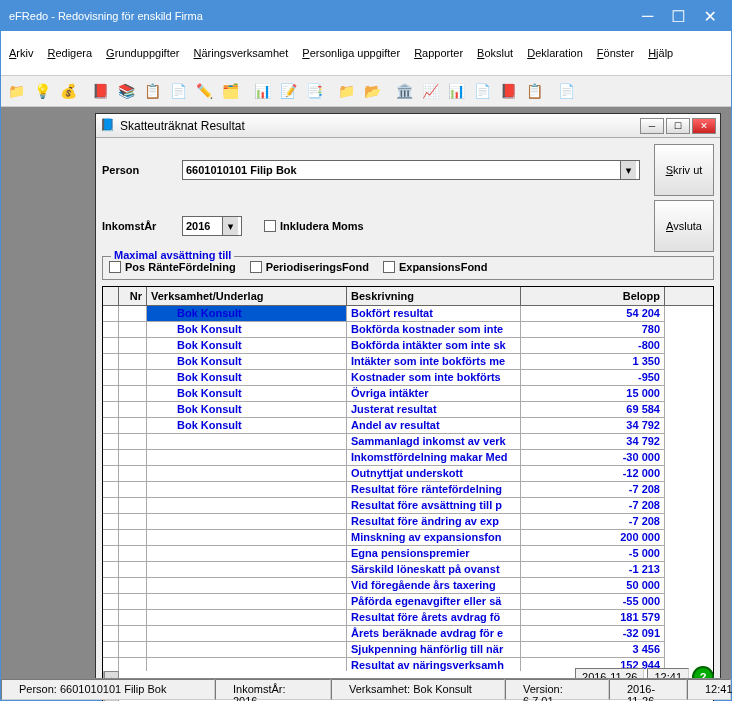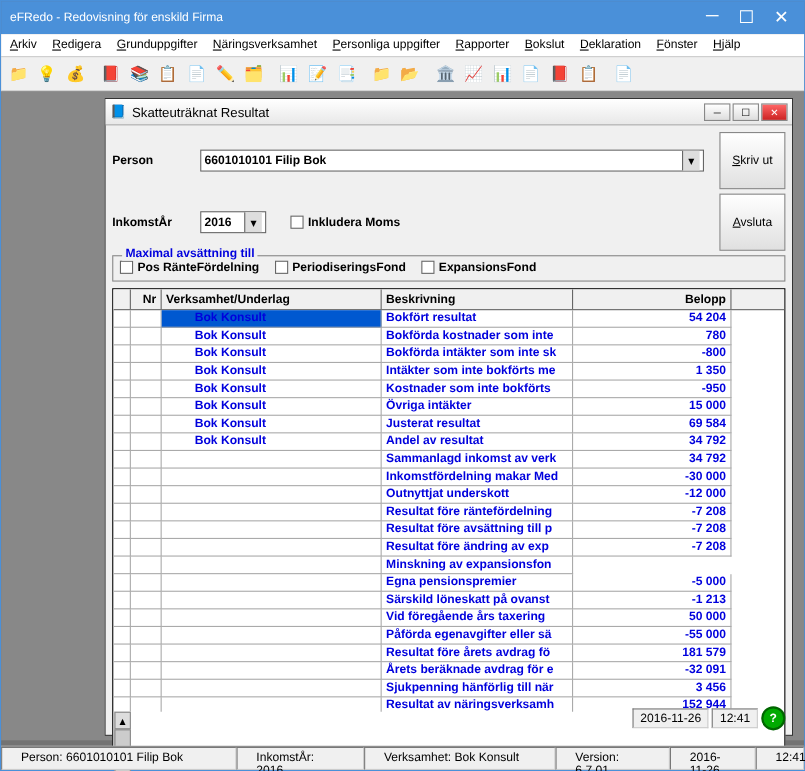--- a/index.html
+++ b/index.html
@@ -1,22 +1,22 @@
 <!DOCTYPE html>
 <html><head>
 <meta charset="utf-8">
 <style>
 * { box-sizing: border-box; font-family: Tahoma, Arial, sans-serif; font-size: 11px; }
 body { margin: 0; padding: 0; background: #fff; }
-.main-window { width: 732px; height: 701px; background: #737373; border: 1px solid #4a90d9; position: relative; }
+.main-window { width: 732px; height: 701px; background: #fdba74; border: 1px solid #4a90d9; position: relative; }
 .titlebar { background: #4a90d9; color: #fff; height: 30px; display: flex; align-items: center; padding: 0 8px; font-size: 12px; }
 .titlebar-text { flex: 1; }
 .titlebar-buttons { display: flex; gap: 18px; margin-right: 6px; }
 .titlebar-buttons span { cursor: pointer; font-size: 16px; }
-.menubar { background: #fff; padding: 4px 8px; display: flex; gap: 14px; font-size: 12px; }
+.menubar { background: #fff; padding: 16px 8px; display: flex; gap: 14px; font-size: 12px; }
 .menubar span { cursor: pointer; }
 .menubar span::first-letter { text-decoration: underline; }
 .toolbar { background: #f0f0f0; border-top: 1px solid #ccc; border-bottom: 1px solid #ccc; padding: 3px 4px; display: flex; gap: 2px; }
 .tb-btn { width: 24px; height: 24px; border: 1px solid transparent; display: flex; align-items: center; justify-content: center; cursor: pointer; font-size: 14px; }
 .tb-sep { width: 4px; }
 .client { background: #888; height: 590px; padding: 6px 0 0 94px; position: relative; }
 .child-window { width: 626px; height: 580px; background: #f0f0f0; border: 1px solid #333; position: relative; }
 .child-titlebar { background: linear-gradient(#fff,#e8e8e8); height: 24px; display: flex; align-items: center; padding: 0 4px; border-bottom: 1px solid #aaa; }
 .child-title-icon { width: 16px; height: 16px; margin-right: 4px; font-size: 12px; }
 .child-title-text { flex: 1; font-size: 12px; }
@@ -273,20 +273,21 @@
                   <div class="gc gc-nr"></div>
                   <div class="gc gc-verk"></div>
                   <div class="gc gc-besk">Resultat före ändring av exp</div>
                   <div class="gc gc-bel">-7 208</div>
                 </div>
                 <div class="gr">
                   <div class="gc gc-sel"></div>
                   <div class="gc gc-nr"></div>
                   <div class="gc gc-verk"></div>
                   <div class="gc gc-besk">Minskning av expansionsfon</div>
+                  <div class="gc gc-bel">200 000</div>
                 </div>
                 <div class="gr">
                   <div class="gc gc-sel"></div>
                   <div class="gc gc-nr"></div>
                   <div class="gc gc-verk"></div>
                   <div class="gc gc-besk">Egna pensionspremier</div>
                   <div class="gc gc-bel">-5 000</div>
                 </div>
                 <div class="gr">
                   <div class="gc gc-sel"></div>

